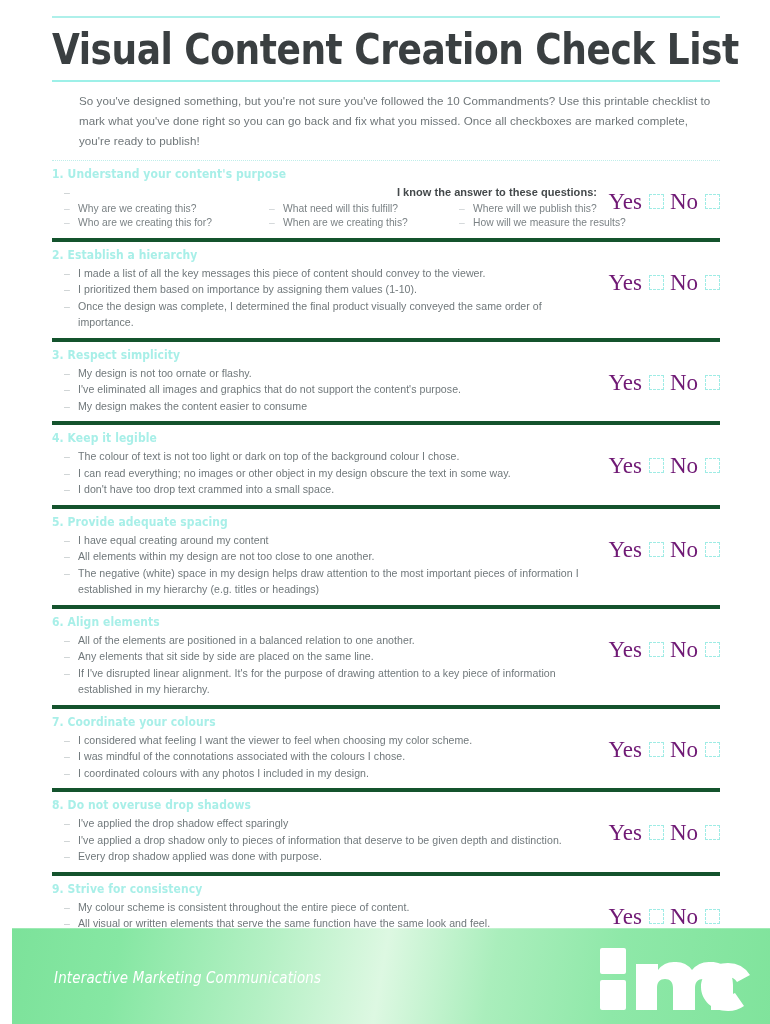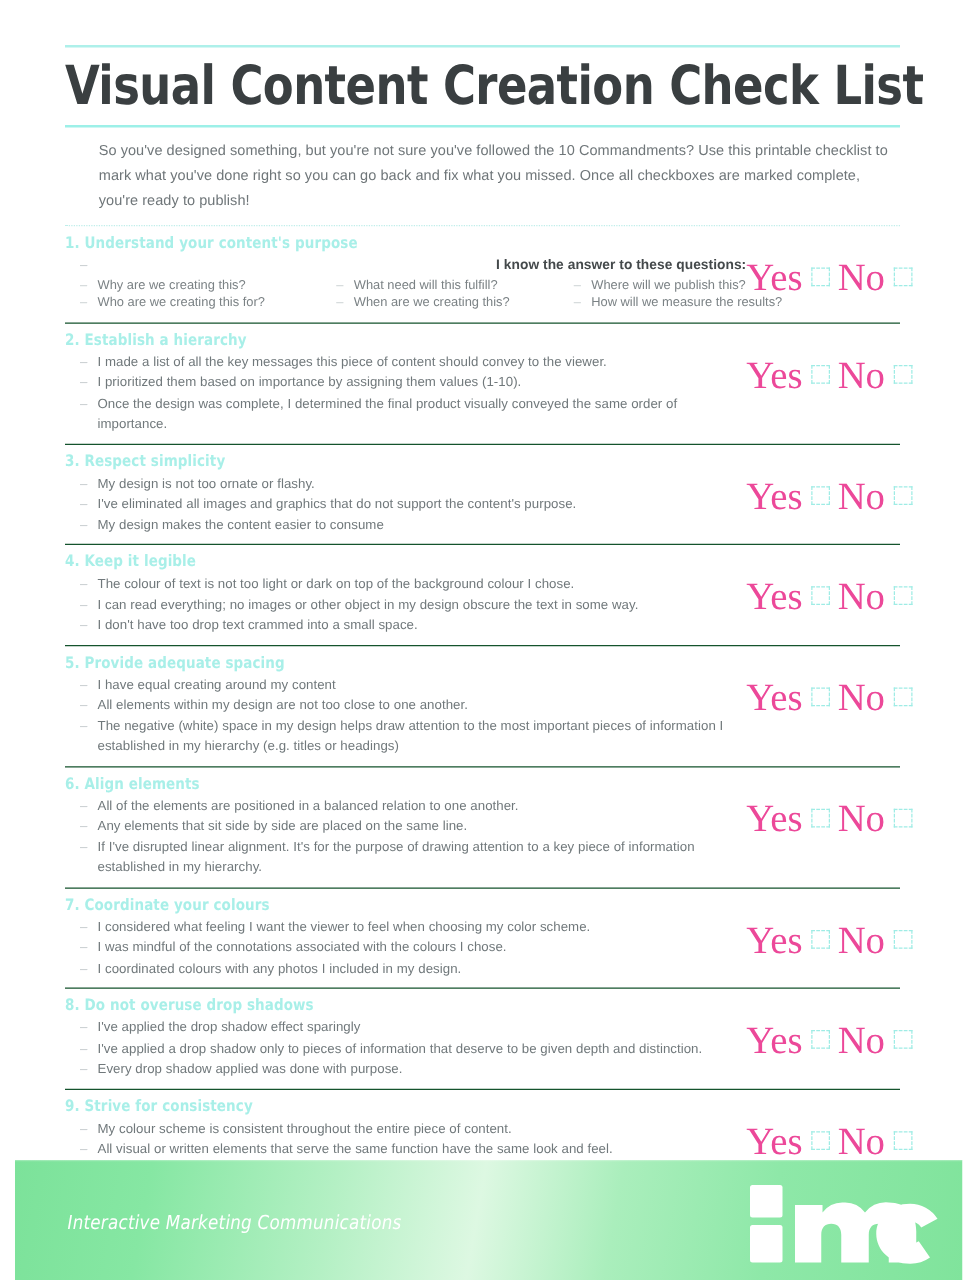--- a/index.html
+++ b/index.html
@@ -14,21 +14,21 @@
   .page {
     position: relative;
     width: 770px;
     height: 1024px;
     background: #ffffff;
     overflow: hidden;
   }
 
   
   .header {
-    padding: 36px 50px 0 52px;
+    padding: 16px 50px 0 52px;
   }
 
   .rule-top {
     height: 2px;
     background: #aef0ea;
     margin-bottom: 6px;
   }
 
   .title {
     font-family: "Liberation Sans Narrow", "DejaVu Sans Condensed", "Liberation Sans", sans-serif;
@@ -66,21 +66,21 @@
 
   
   .sections {
     padding: 0 50px 0 52px;
   }
 
   .section {
     position: relative;
     padding-top: 5px;
     padding-bottom: 5px;
-    border-bottom: 1px solid #14532d;
+    border-bottom: 4px solid #14532d;
   }
   .section:last-of-type { border-bottom: none; }
 
   .sec-head {
     font-family: "Liberation Sans Narrow", "DejaVu Sans Condensed", "Liberation Sans", sans-serif;
     font-size: 12.6px;
     font-weight: 700;
     color: #a8efe8;
     letter-spacing: 0.1px;
     margin-bottom: 3px;
@@ -149,23 +149,23 @@
   .yesno {
     display: flex;
     align-items: center;
     flex: 0 0 auto;
     margin-top: 6px;
     margin-right: 0px;
   }
 
   .yn-label {
     font-family: "Liberation Serif", serif;
-    font-size: 31px;
+    font-size: 23px;
     line-height: 23px;
-    color: #ec4899;
+    color: #701a75;
     letter-spacing: 0px;
     font-weight: 400;
   }
 
   .yn-box {
     width: 15px;
     height: 15px;
     border: 1.5px dashed #9fece5;
     margin: 0 6px 0 7px;
     flex: 0 0 auto;

